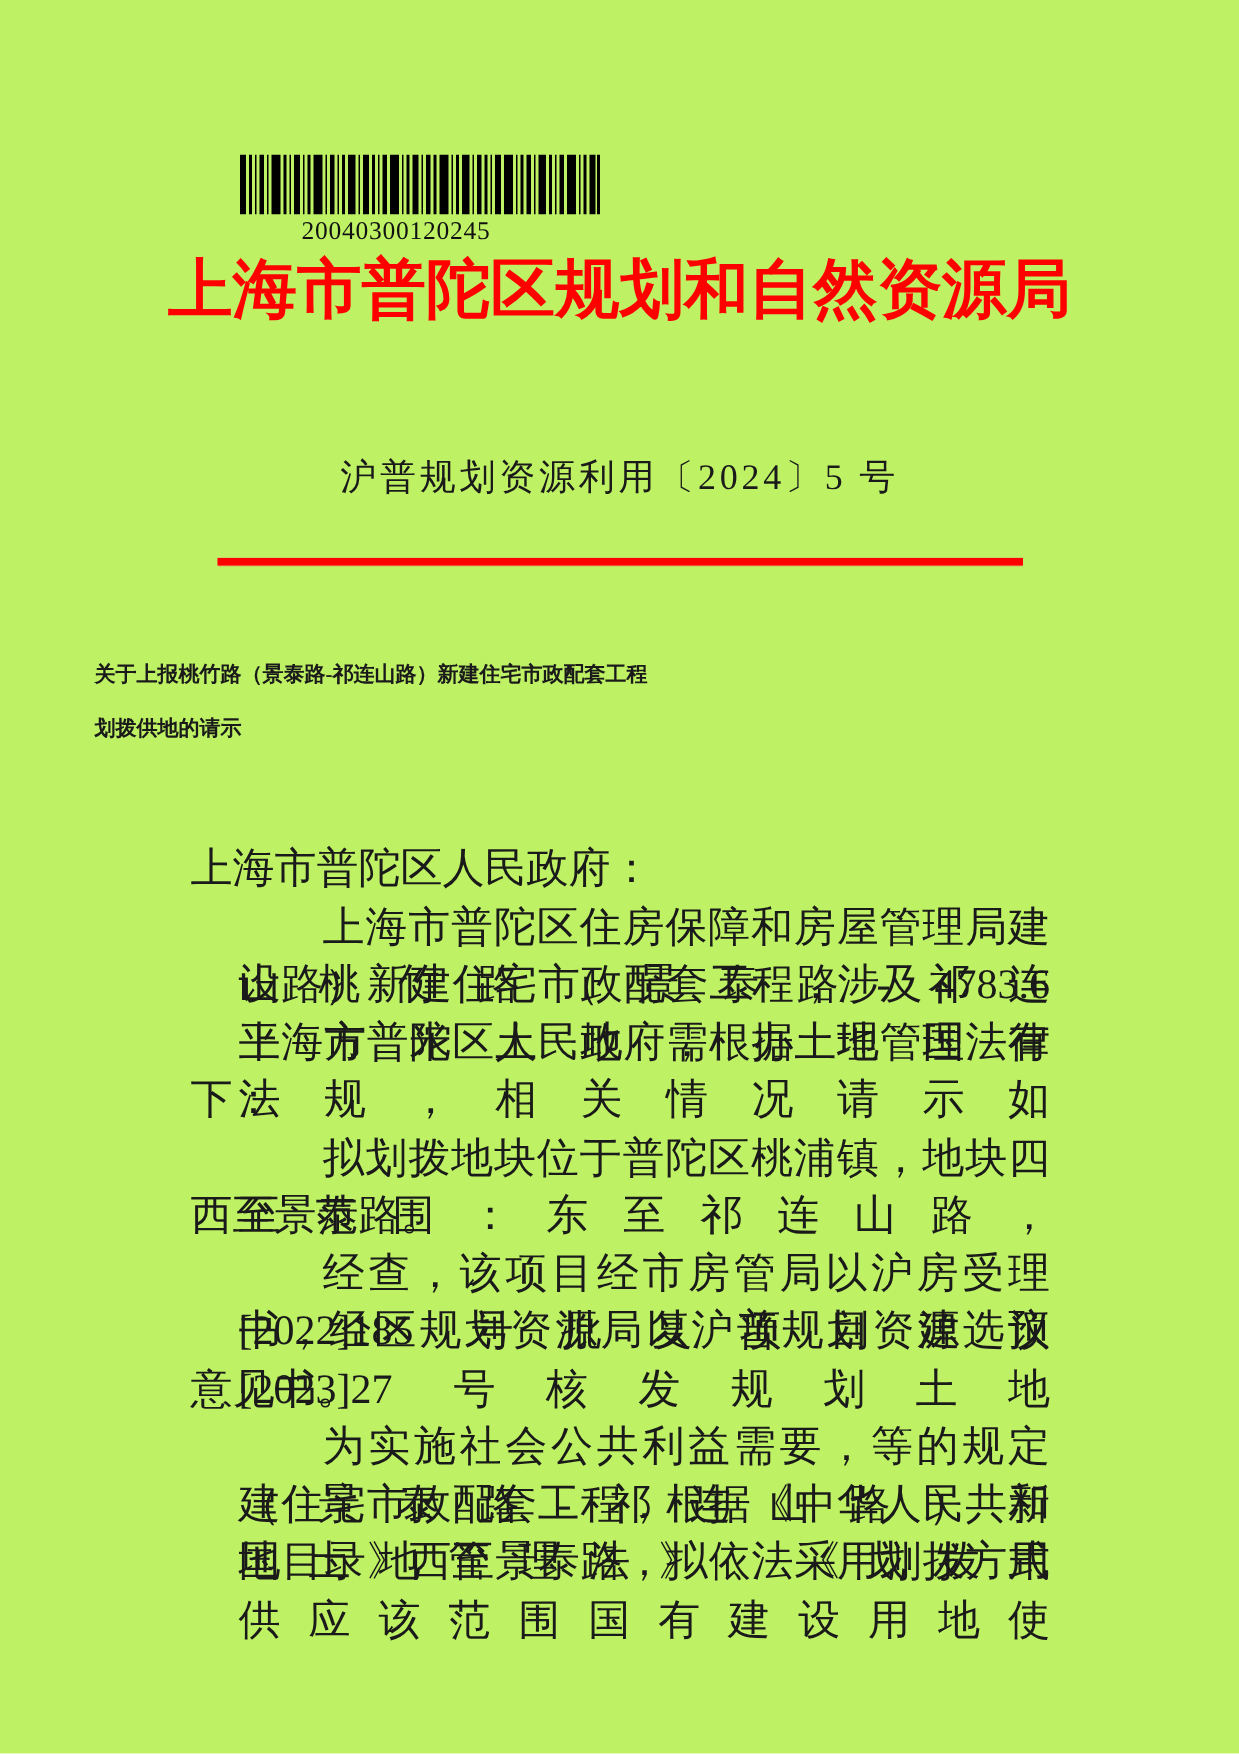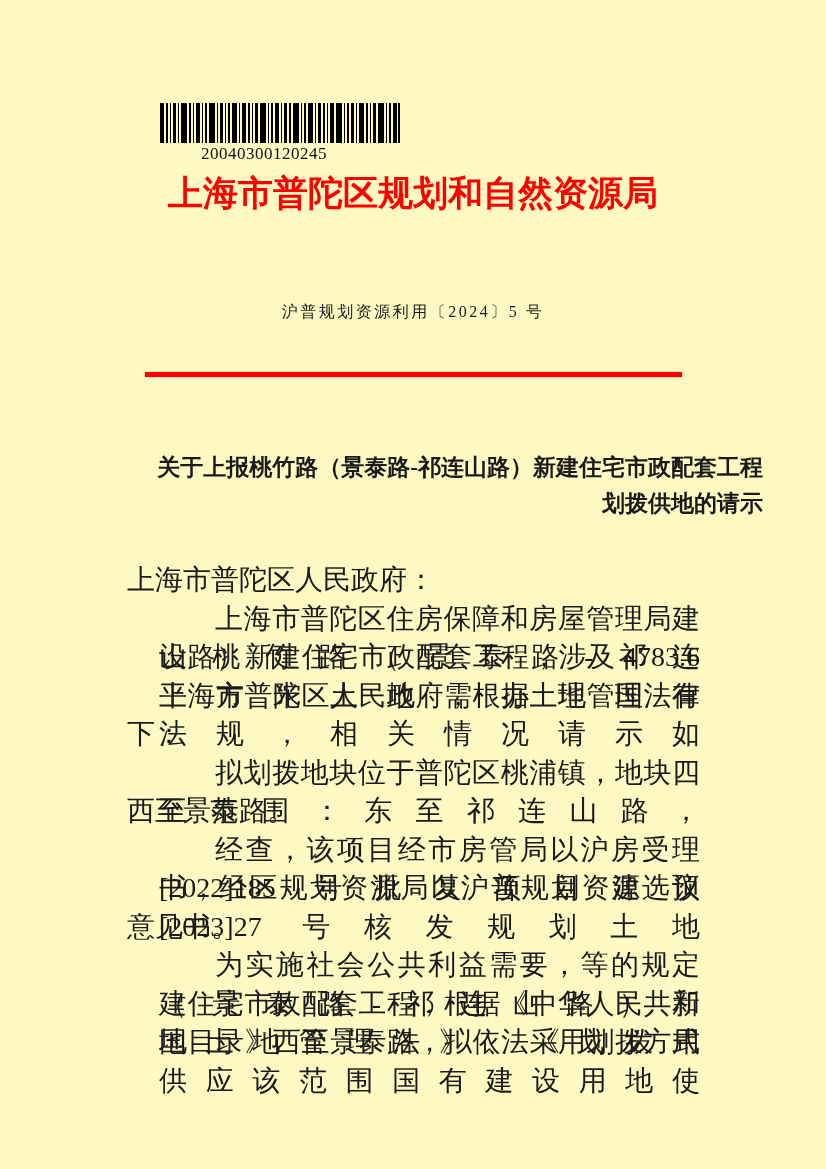--- a/index.html
+++ b/index.html
@@ -5,21 +5,21 @@
   * { margin: 0; padding: 0; box-sizing: border-box; }
   html, body { background: #ffffff; }
   body {
     font-family: "Liberation Serif", "DejaVu Serif", serif;
     color: #1a1a1a;
   }
   .page {
     position: relative;
     width: 826px;
     height: 1169px;
-    background: #fef9c3;
+    background: #bef264;
     overflow: hidden;
     margin: 0 auto;
   }
   .barcode {
     position: absolute;
     left: 160px;
     top: 103px;
     width: 240px;
     height: 40px;
   }
@@ -32,53 +32,53 @@
     font-size: 17px;
     letter-spacing: 0.5px;
     color: #111111;
   }
   .agency-title {
     position: absolute;
     left: 0;
     top: 170px;
     width: 100%;
     text-align: center;
-    font-size: 35px;
+    font-size: 43px;
     font-weight: bold;
     letter-spacing: 0px;
     color: #ff0000;
     line-height: 48px;
   }
   .doc-number {
     position: absolute;
     left: 0;
     top: 302px;
     width: 100%;
     text-align: center;
-    font-size: 16px;
+    font-size: 24px;
     letter-spacing: 2.5px;
     color: #1a1a1a;
   }
   .red-rule {
     position: absolute;
     left: 145px;
     top: 372px;
     width: 537px;
     height: 5px;
     background: #ff0000;
     box-shadow: 0 0 1px #ff6666;
   }
   .doc-title {
     position: absolute;
     left: 63px;
-    top: 453px;
+    top: 436px;
     width: 700px;
-    text-align: right;
+    text-align: left;
     font-weight: bold;
-    font-size: 23px;
+    font-size: 14px;
     color: #1a1a1a;
   }
   .doc-title .t-line { display: block; height: 36px; line-height: 30px; }
   .body-text {
     position: absolute;
     left: 127px;
     top: 561px;
     width: 573px;
     font-size: 28px;
     color: #1a1a1a;

